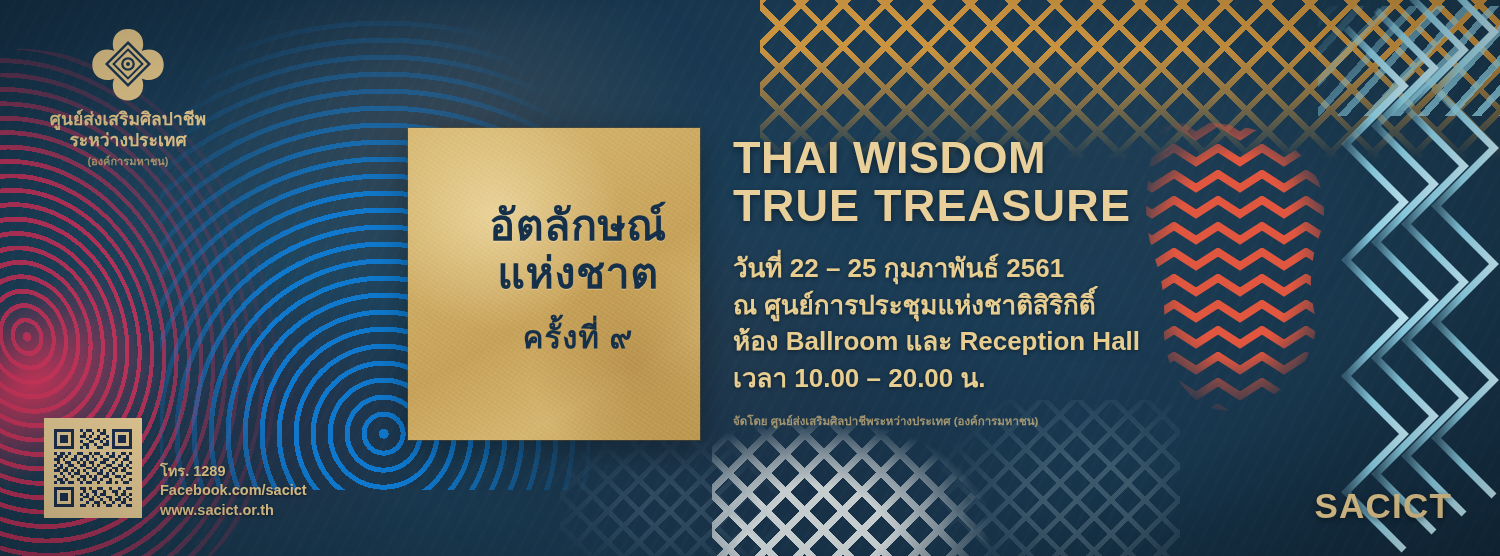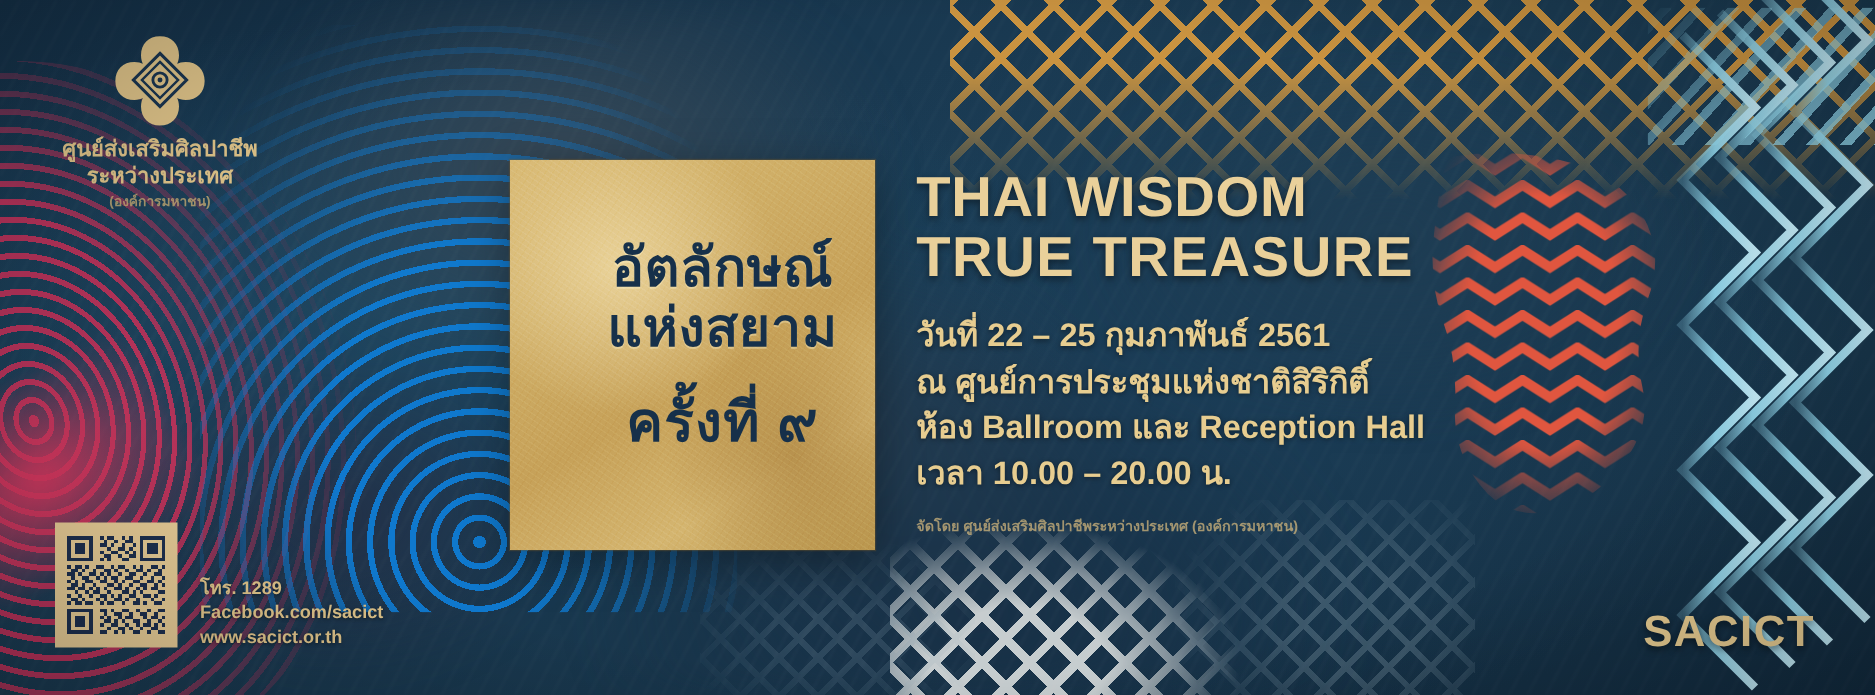--- a/index.html
+++ b/index.html
@@ -163,21 +163,21 @@
     text-shadow:0 1px 0 rgba(255,245,210,.35);
   }
   .gp-thai2{ margin-top:2px; }
   .gp-en{
     margin-top:9px;
     font-size:21px; letter-spacing:2.6px; font-weight:600;
     color:#1a3550;
   }
   .gp-thai3{
     margin-top:16px;
-    font-size:44px; font-weight:700; letter-spacing:1px;
+    font-size:31px; font-weight:700; letter-spacing:1px;
     color:#16304a;
   }
 
   
   .info{
     position:absolute; left:733px; top:135px; width:400px;
     color:#e8cf93;
   }
   .hl1,.hl2{
     font-size:45px; font-weight:700; line-height:1.04;
@@ -326,21 +326,21 @@
       <circle cx="50" cy="50" r="2.6" fill="#1a3550"></circle>
     </svg>
     <div class="org-name1">ศูนย์ส่งเสริมศิลปาชีพ</div>
     <div class="org-name2">ระหว่างประเทศ</div>
     <div class="org-sub">(องค์การมหาชน)</div>
   </div>
 
   <div class="gold-panel">
     <div class="gp-inner">
       <div class="gp-thai1">อัตลักษณ์</div>
-      <div class="gp-thai2">แห่งสยาม</div>
+      <div class="gp-thai2">แห่งชาต</div>
       <div class="gp-thai3">ครั้งที่ ๙</div>
     </div>
   </div>
 
   <div class="info">
     <div class="hl1">THAI WISDOM</div>
     <div class="hl2">TRUE TREASURE</div>
     <div class="detail">
       <div class="detail-line">วันที่ 22 – 25 กุมภาพันธ์ 2561</div>
       <div class="detail-line">ณ ศูนย์การประชุมแห่งชาติสิริกิติ์</div>

